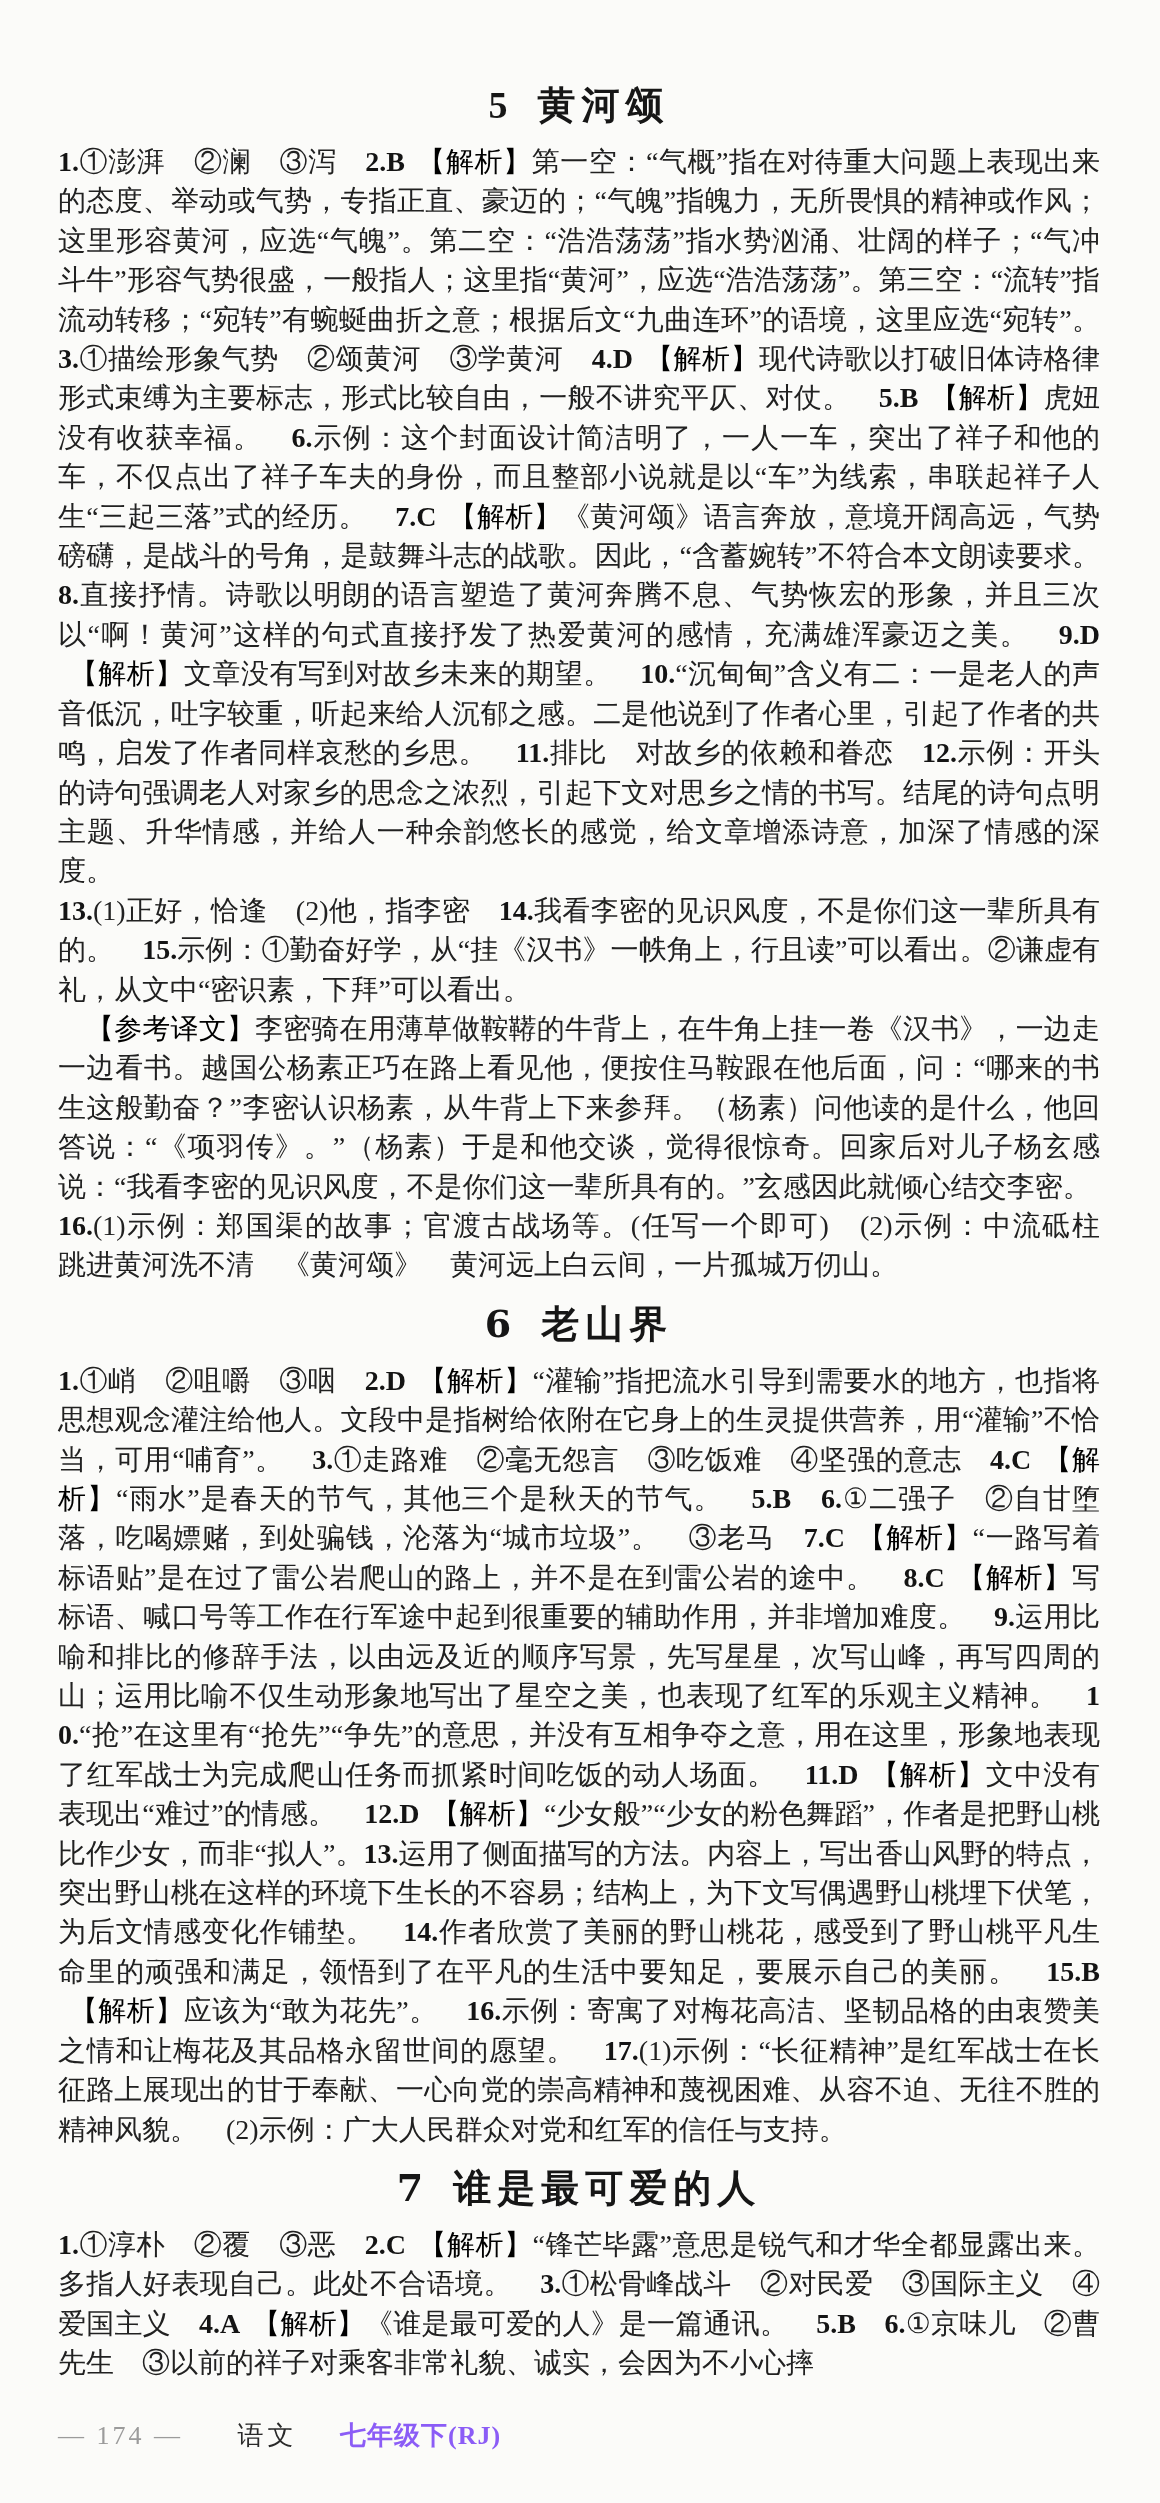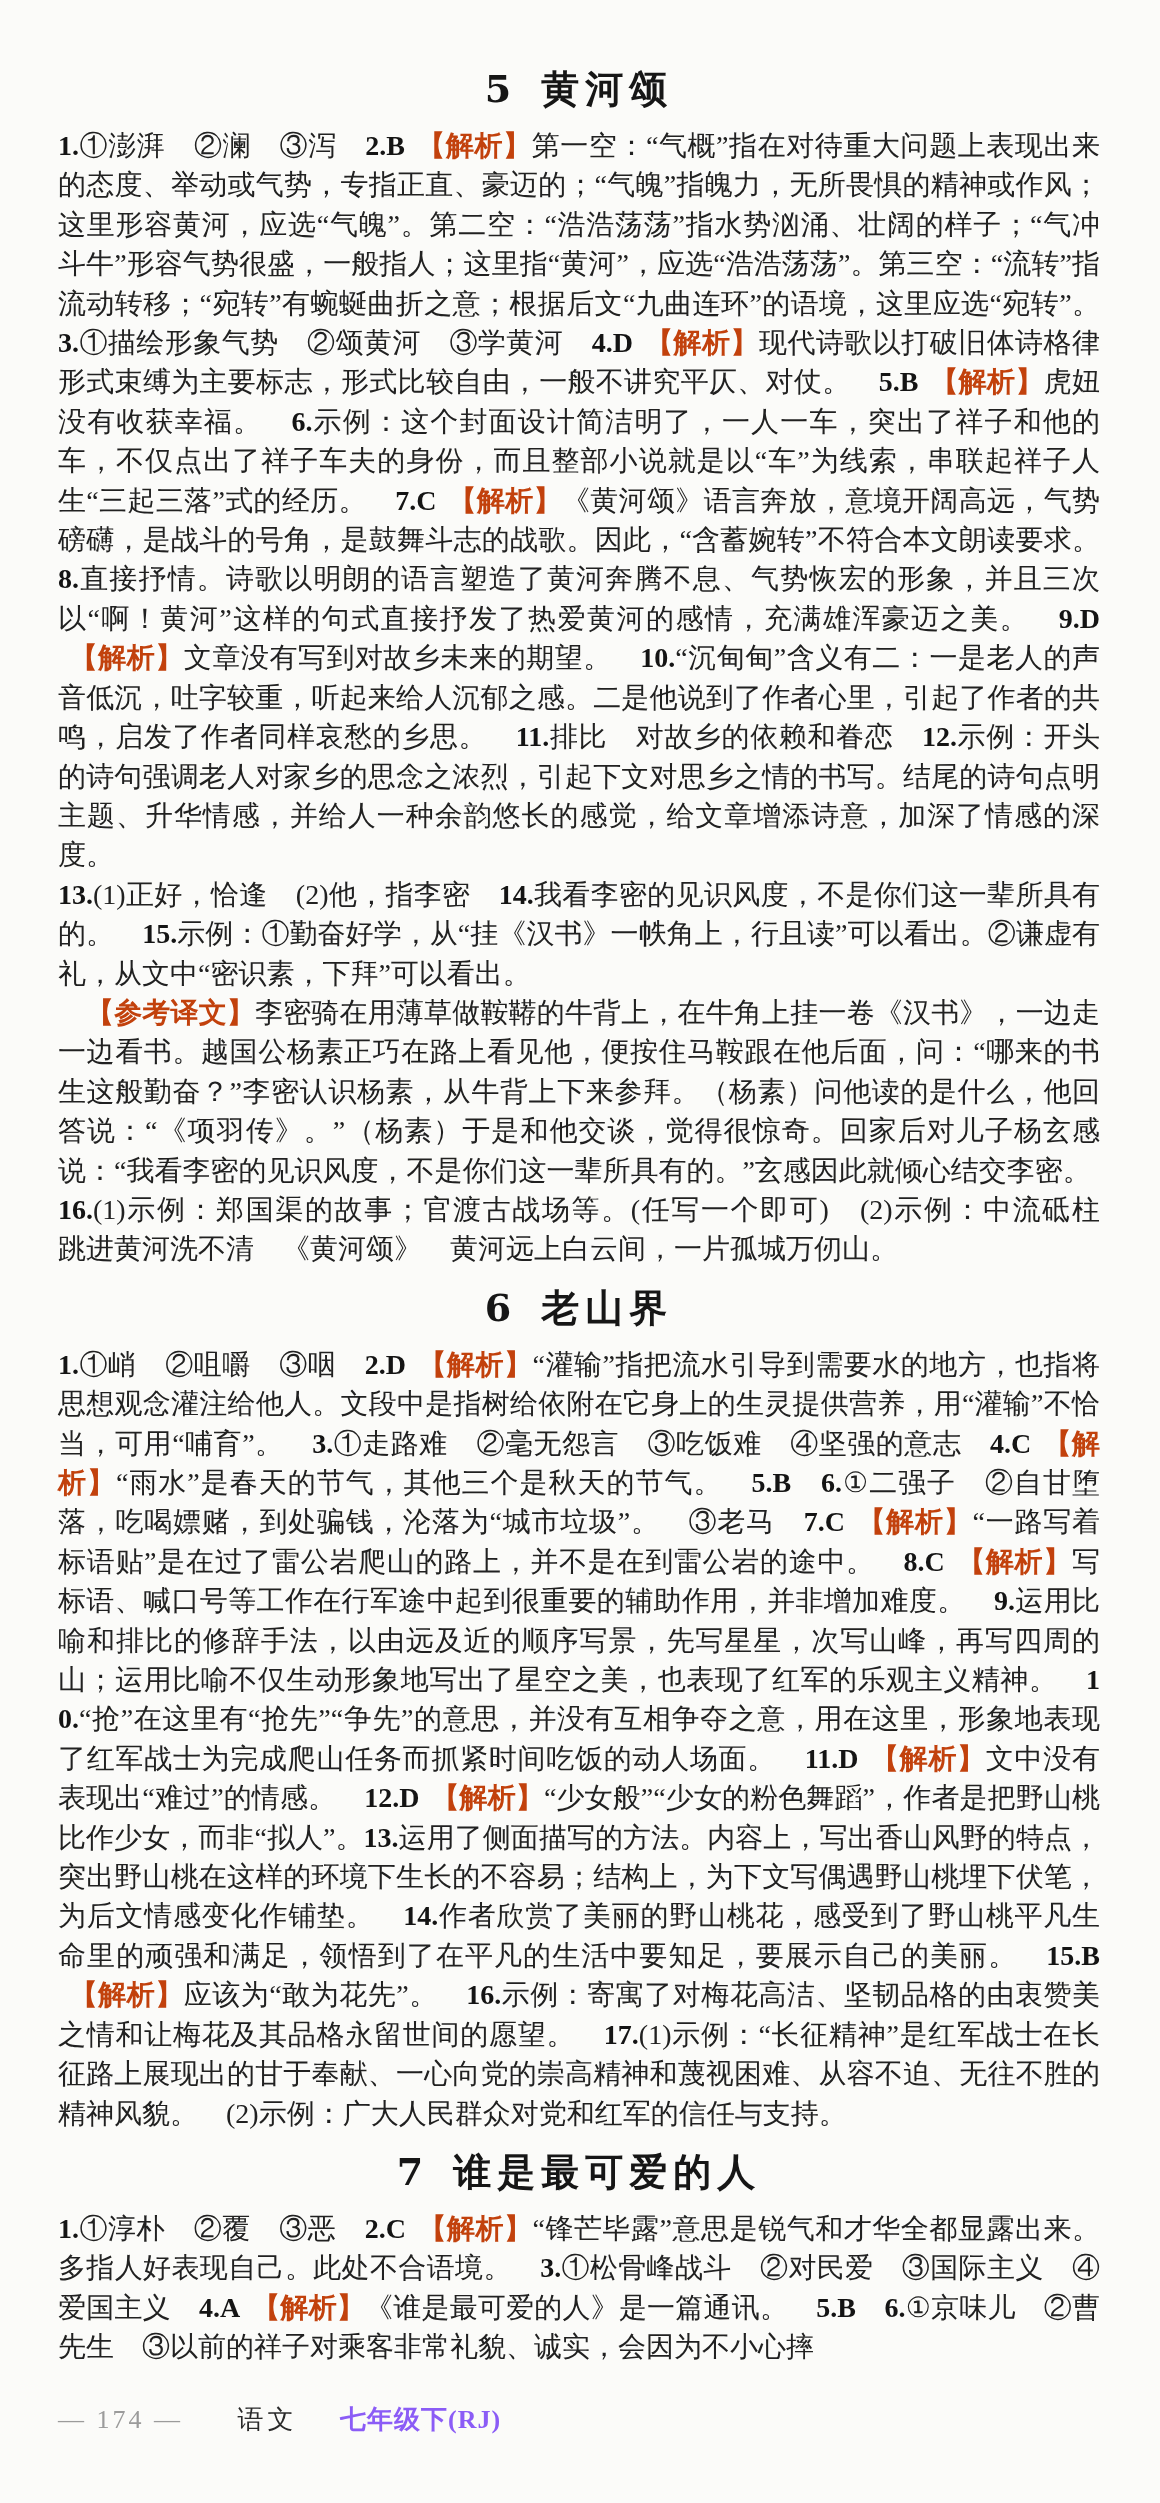--- a/index.html
+++ b/index.html
@@ -15,37 +15,37 @@
   }
   .section h2{
     margin:14px 0 12px;
     text-align:center;
     font-size:38px;
     font-weight:700;
     line-height:50px;
     font-family:"DejaVu Serif","Liberation Serif",serif;
     color:#161616;
   }
-  .section:first-child h2{margin-top:0;}
+  .section:first-child h2{margin-top:16px;font-family:Liberation Serif, serif;}
   .section h2 .sec-num{margin-right:30px;letter-spacing:0;}
   .section h2 .sec-title{letter-spacing:6px;}
   p.answers{
     margin:0;
     font-size:28px;
     line-height:39.4px;
     text-align:justify;
     text-justify:inter-ideograph;
     word-break:break-all;
   }
   p.indent{text-indent:1em;}
   .seg-num{font-weight:700;color:#141414;}
   .seg-hei{
-    font-weight:700;
+    font-weight:400;
     font-family:"Liberation Sans","DejaVu Sans",sans-serif;
-    color:#c2410c;
+    color:#000000;
   }
   .seg-num + .seg-hei{margin-left:.42em;}
   .seg-kai{}
   .footer{
     margin-top:36px;
     font-size:26px;
     line-height:34px;
   }
   .footer .pageno{color:#9b9b9b;letter-spacing:3px;margin-top:27px;}
   .footer .subject{font-weight:400;margin-left:48px;letter-spacing:4px;color:#2a2a2a;}

